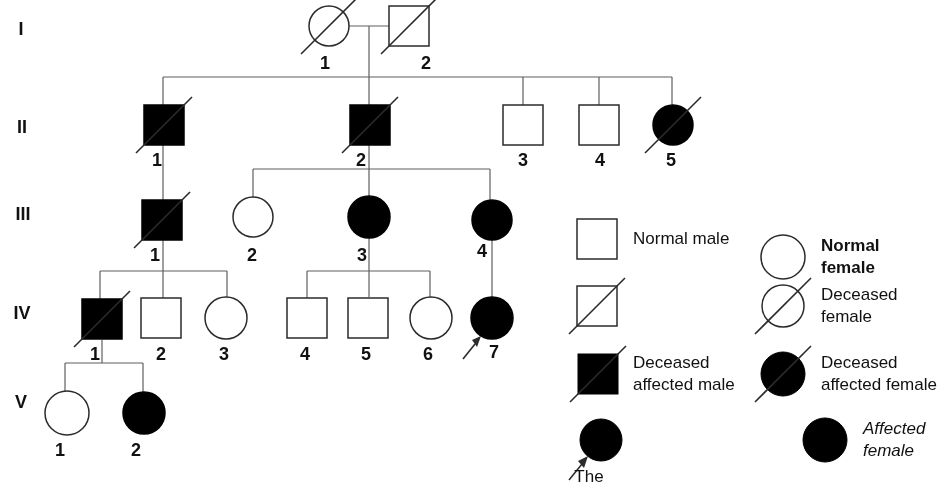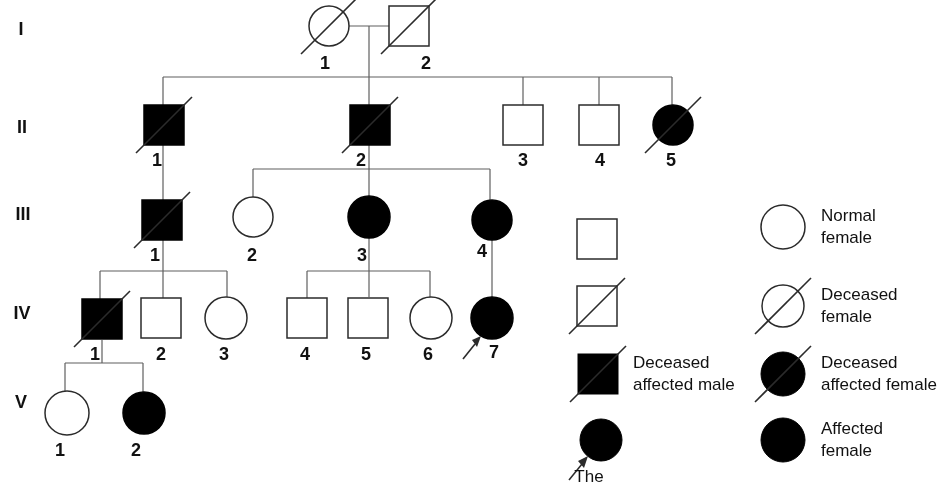--- a/index.html
+++ b/index.html
@@ -153,23 +153,24 @@
         <text x="136" y="456" text-anchor="middle" class="num">2</text>
       </g>
     </svg>
 
   <div>
 
     <div class="legend-item" style="left:570px;top:213px;">
       <svg class="sym" width="54" height="52">
         <rect class="outline" x="7" y="6" width="40" height="40"></rect>
       </svg>
-    </div>
-
-    <div class="legend-item" style="left:758px;top:201px;">
+      <div class="lab">Normal male</div>
+    </div>
+
+    <div class="legend-item" style="left:758px;top:231px;font-weight:bold;">
       <svg class="sym" width="54" height="52">
         <circle class="outline" cx="25" cy="26" r="22"></circle>
       </svg>
       <div class="lab">Normal
 female</div>
     </div>
 
     <div class="legend-item" style="left:570px;top:280px;">
       <svg class="sym" width="54" height="52">
         <rect class="outline" x="7" y="6" width="40" height="40"></rect>
@@ -207,21 +208,21 @@
     <div class="legend-item" style="left:574px;top:414px;flex-direction:column;">
       <svg class="sym" width="54" height="52">
         <circle class="filledshape" cx="27" cy="26" r="21"></circle>
         <line class="arrowline" x1="-5" y1="66" x2="8" y2="50"></line>
         <polygon class="arrowhead" points="14,42 4,47 10,54"></polygon>
       </svg>
       <div class="lab">The
 proband</div>
     </div>
 
-    <div class="legend-item" style="left:758px;top:414px;">
+    <div class="legend-item" style="left:800px;top:414px;font-style:italic;">
       <svg class="sym" width="54" height="52">
         <circle class="filledshape" cx="25" cy="26" r="22"></circle>
       </svg>
       <div class="lab">Affected
 female</div>
     </div>
 
   </div>
 </div>
 

